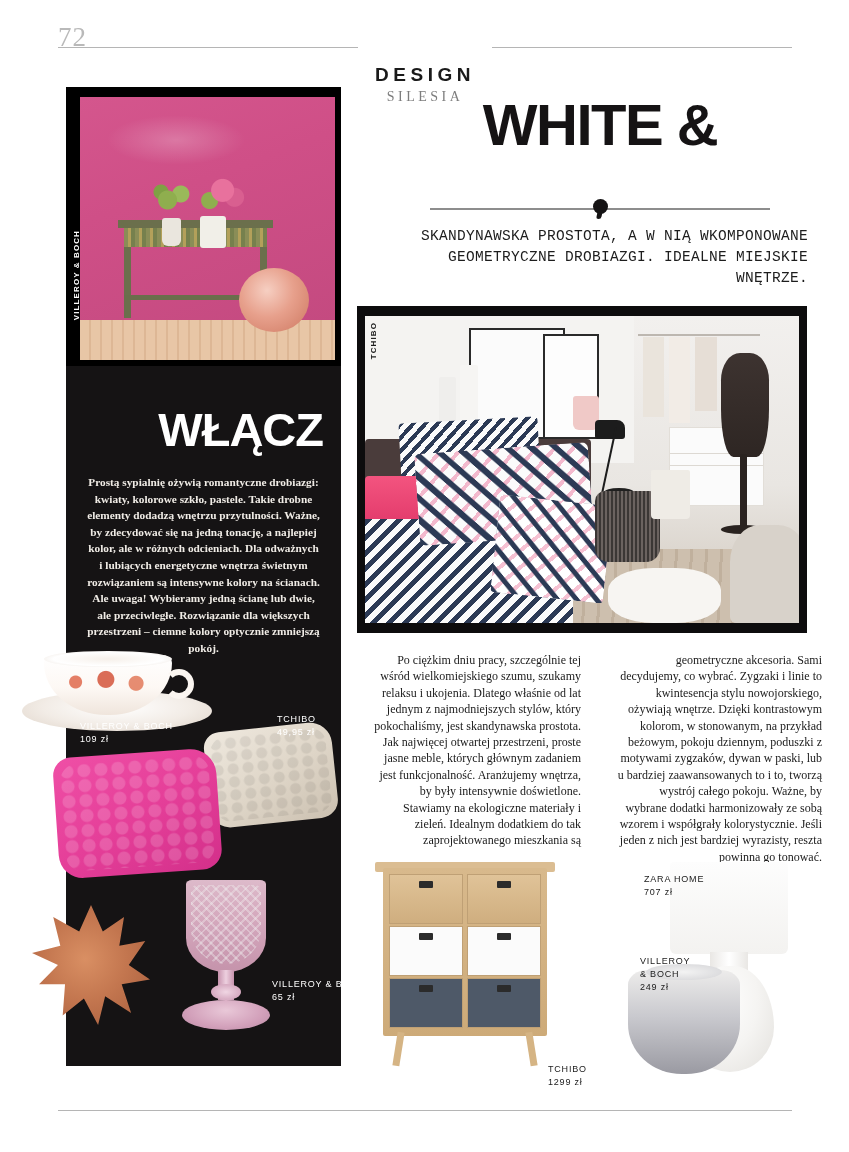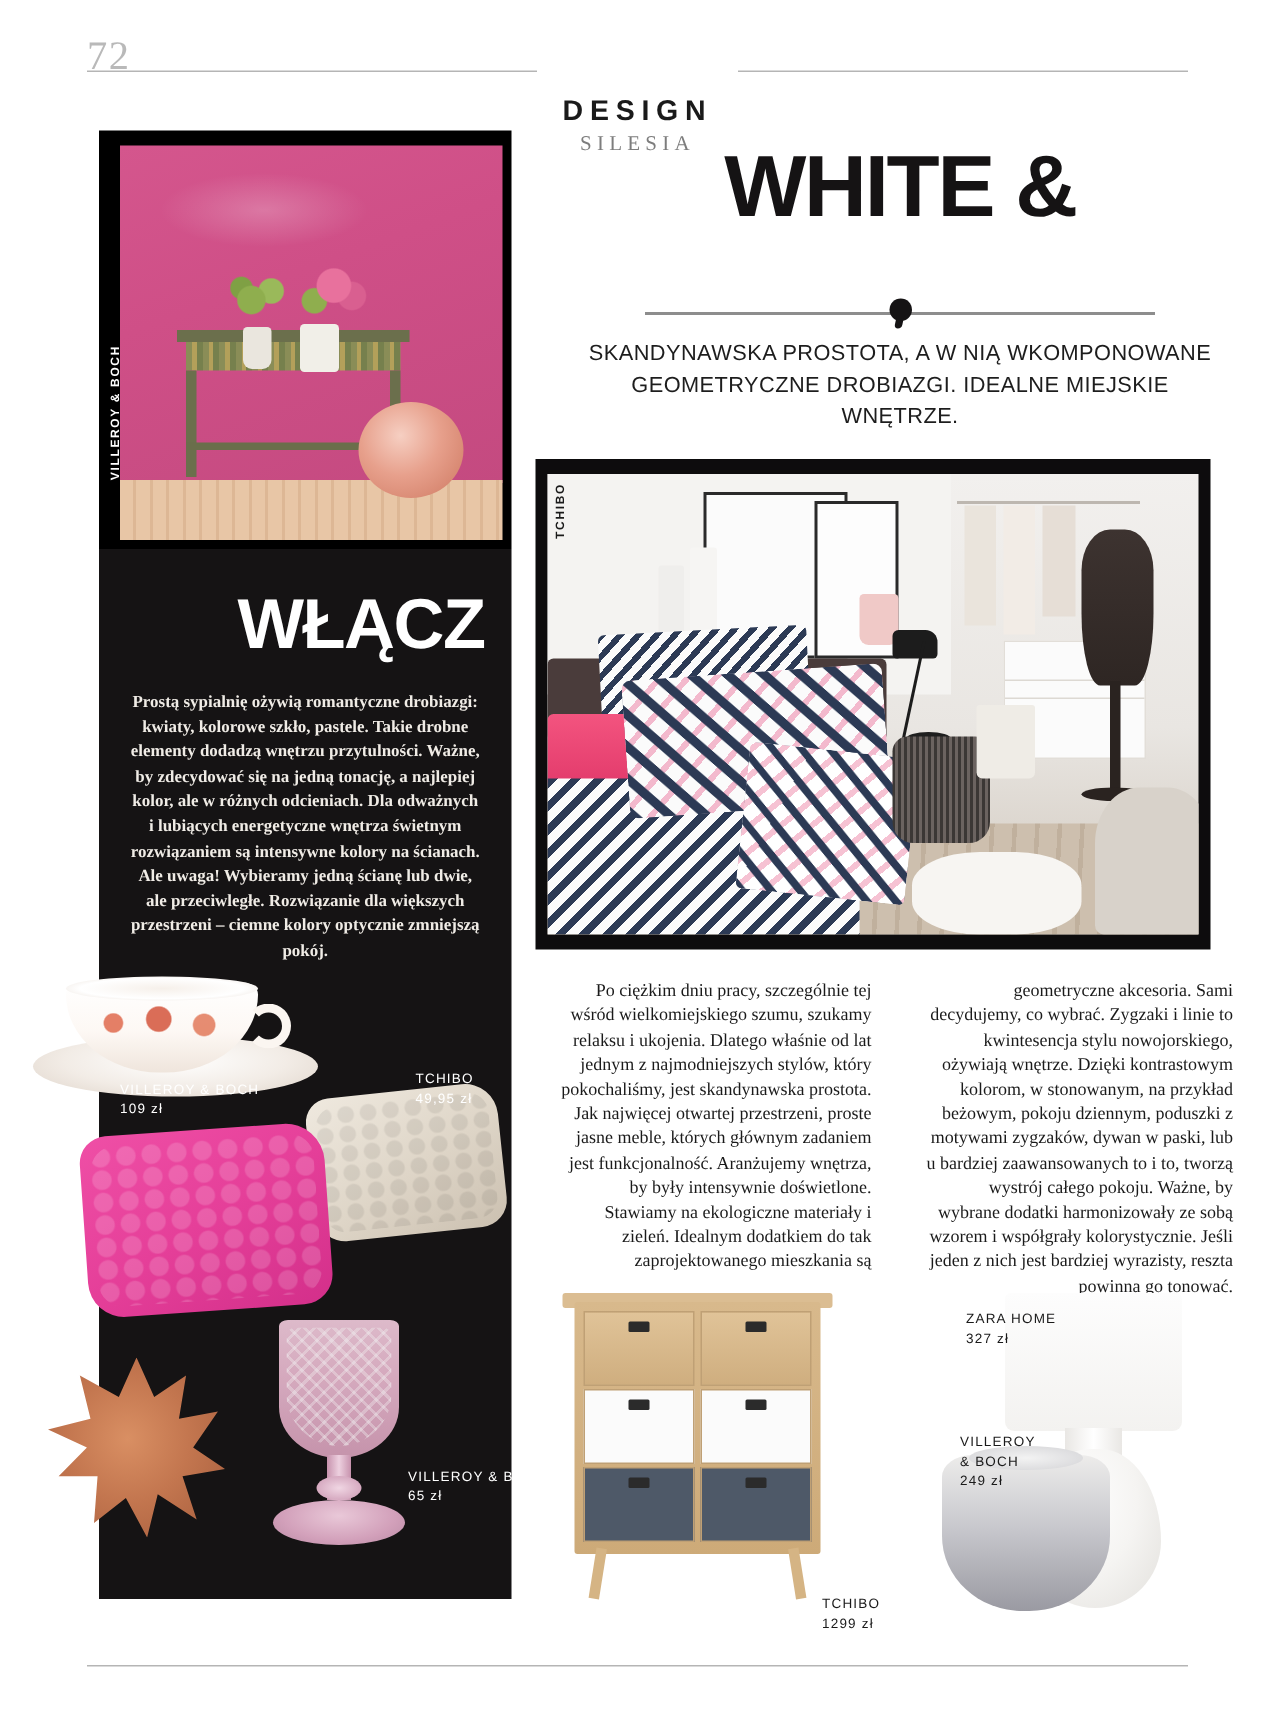--- a/index.html
+++ b/index.html
@@ -89,21 +89,21 @@
     font-size: 8px; font-weight: bold; letter-spacing: 1.1px; color: #fff;
   }
 
   .black-panel {
     position: relative; width: 275px; background: #151314; padding: 18px 18px 0;
     min-height: 700px;
   }
   .wlacz-title {
     font-family: "Liberation Sans", sans-serif;
     font-weight: bold; font-size: 47px; line-height: 44px; color: #fff;
-    text-align: right; letter-spacing: -1px; margin-top: 10px;
+    text-align: right; letter-spacing: -1px; margin-top: 24px;
   }
   .wlacz-body {
     margin-top: 22px; color: #f0ece6; text-align: center;
     font-family: "Liberation Serif", serif;
     font-size: 11.3px; line-height: 16.6px; font-weight: bold;
     padding: 0 2px;
   }
 
   
   .teacup-wrap { position: absolute; left: 22px; top: 632px; width: 200px; height: 105px; z-index: 5; }
@@ -201,22 +201,22 @@
   .divider-line { position:absolute; left:0; top:11px; width:340px; height:1.5px; background:#8d8d8d; }
   .divider-dot {
     position:absolute; left:163px; top:2px; width:15px; height:15px;
     background:#151314; border-radius:50%;
   }
   .divider-dot:after{
     content:""; position:absolute; left:4px; top:11px; width:5px; height:9px;
     background:#151314; border-radius:0 0 3px 3px; transform: skewX(-12deg);
   }
   .subhead {
-    position:absolute; left: 392px; top: 226px; width: 416px; text-align:center;
-    font-family: Liberation Sans, sans-serif;
+    position:absolute; left: 392px; top: 226px; width: 416px; text-align:right;
+    font-family: Liberation Mono, monospace;
     font-size: 14.5px; line-height: 21px; letter-spacing: .3px; color:#1d1d1d;
   }
 
   .photo-bed {
     position:absolute; left: 357px; top: 306px; width: 450px; height: 327px;
     background: #0d0c0d; padding: 10px 8px;
   }
   .bed-inner { position:relative; width:100%; height:100%; overflow:hidden;
     background: linear-gradient(180deg,#f2f0ee 0%,#e9e6e2 55%,#cfc6bb 100%); }
   .bed-wall { position:absolute; left:0; top:0; width:62%; height:48%; background:#f4f3f1; }
@@ -473,21 +473,21 @@
   <span>1299 zł</span>
 </div>
 
 <div class="prod-lamp">
   <div class="lamp-shade"></div>
   <div class="lamp-neck"></div>
   <div class="lamp-bulb"></div>
 </div>
 <div class="cap-zara">
   <span>ZARA HOME</span><br>
-  <span>327 zł</span>
+  <span>707 zł</span>
 </div>
 
 <div class="prod-vase">
   <div class="pv-body"></div>
   <div class="pv-rim"></div>
 </div>
 <div class="cap-vb3">
   <span>VILLEROY</span><br>
   <span>&amp; BOCH</span><br>
   <span>249 zł</span>

